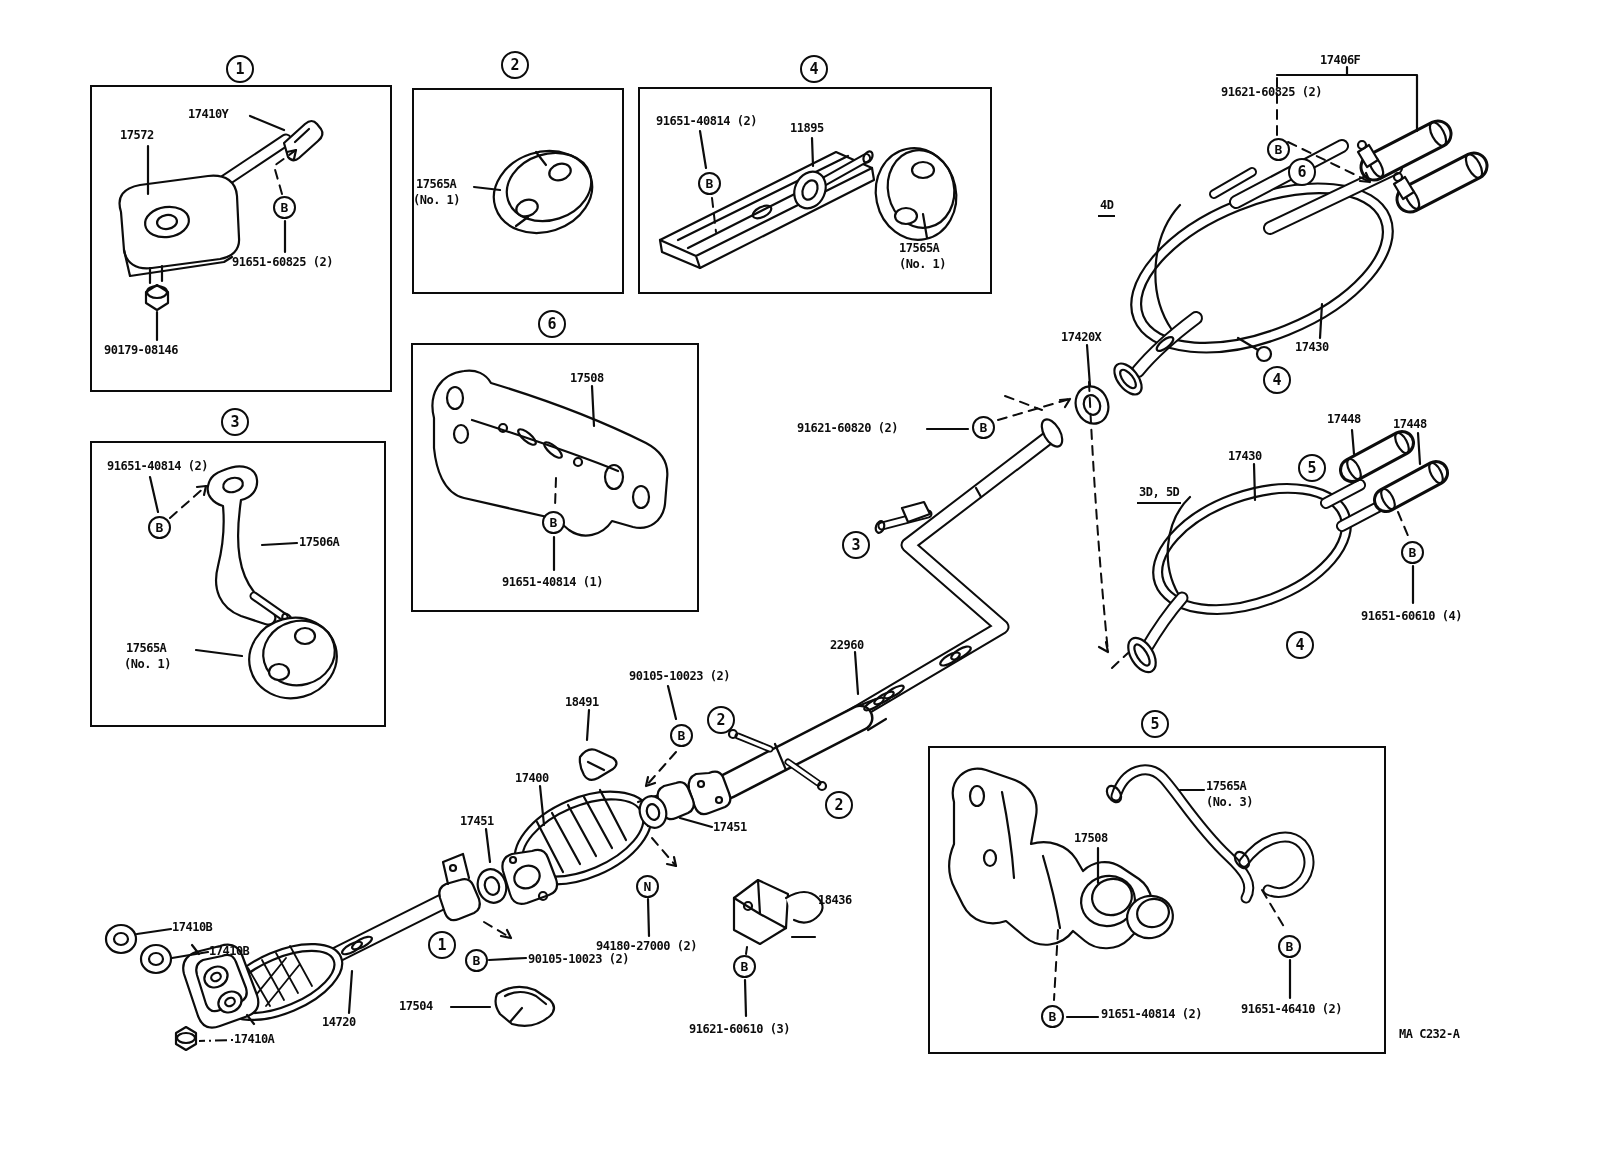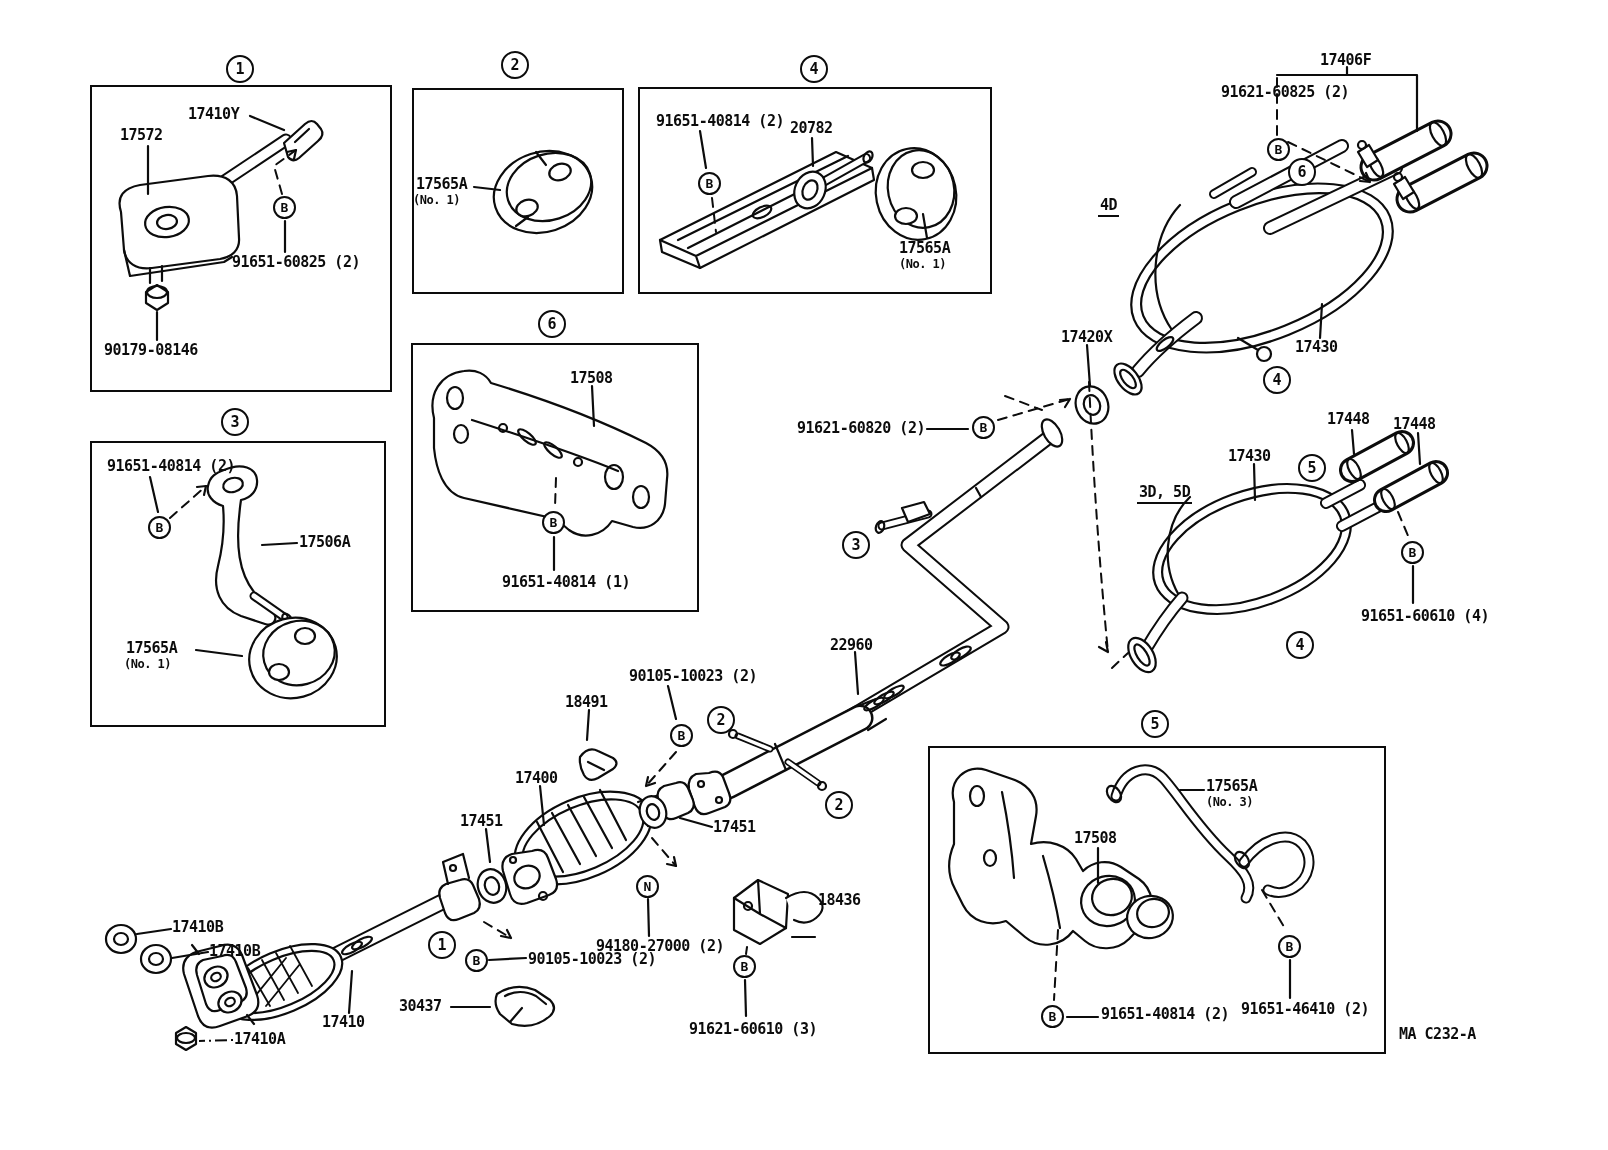--- a/index.html
+++ b/index.html
@@ -7,21 +7,21 @@
           font-family:"DejaVu Sans Mono",monospace;color:#0c0c0c}
   svg.art{position:absolute;left:0;top:0}
   .ln{fill:none;stroke:#0c0c0c;stroke-width:2.2;stroke-linecap:round;stroke-linejoin:round}
   .lnf{fill:#fff;stroke:#0c0c0c;stroke-width:2.2;stroke-linecap:round;stroke-linejoin:round}
   .lnt{fill:none;stroke:#0c0c0c;stroke-width:1.8;stroke-linecap:round}
   .dash{fill:none;stroke:#0c0c0c;stroke-width:2;stroke-dasharray:9 7;stroke-linecap:round}
   .dashdot{fill:none;stroke:#0c0c0c;stroke-width:2;stroke-dasharray:2 4 12 4}
   .pb{fill:none;stroke:#0c0c0c;stroke-linecap:round;stroke-linejoin:round}
   .pw{fill:none;stroke:#fff;stroke-linecap:round;stroke-linejoin:round}
   .box{position:absolute;border:2.5px solid #0c0c0c;background:transparent}
-  .pl{position:absolute;font-weight:bold;font-size:15px;letter-spacing:-.5px;white-space:nowrap;line-height:17px}
+  .pl{position:absolute;font-weight:bold;font-size:12px;letter-spacing:-.5px;white-space:nowrap;line-height:17px}
   .pl.sm{font-size:12px;letter-spacing:-.5px;line-height:14px}
   .pl.ul{border-bottom:2.2px solid #0c0c0c;padding:0 2px 1px 2px}
   .refnum{position:absolute;width:28px;height:28px;border:2.4px solid #0c0c0c;border-radius:50%;
           text-align:center;line-height:24px;font-size:15px;font-weight:bold;background:#fff;box-sizing:border-box}
   .refltr{position:absolute;width:23px;height:23px;border:2.2px solid #0c0c0c;border-radius:50%;
           text-align:center;line-height:19px;font-size:13px;font-weight:bold;background:#fff;box-sizing:border-box}
 </style>
 </head>
 <body>
 
@@ -333,21 +333,21 @@
 
   <div class="pl" style="left:188px;top:106px">17410Y</div>
   <div class="pl" style="left:120px;top:127px">17572</div>
   <div class="pl" style="left:232px;top:254px">91651-60825 (2)</div>
   <div class="pl" style="left:104px;top:342px">90179-08146</div>
 
   <div class="pl" style="left:416px;top:176px">17565A</div>
   <div class="pl sm" style="left:413px;top:193px">(No. 1)</div>
 
   <div class="pl" style="left:656px;top:113px">91651-40814 (2)</div>
-  <div class="pl" style="left:790px;top:120px">20782</div>
+  <div class="pl" style="left:790px;top:120px">11895</div>
   <div class="pl" style="left:899px;top:240px">17565A</div>
   <div class="pl sm" style="left:899px;top:257px">(No. 1)</div>
 
   <div class="pl" style="left:107px;top:458px">91651-40814 (2)</div>
   <div class="pl" style="left:299px;top:534px">17506A</div>
   <div class="pl" style="left:126px;top:640px">17565A</div>
   <div class="pl sm" style="left:124px;top:657px">(No. 1)</div>
 
   <div class="pl" style="left:570px;top:370px">17508</div>
   <div class="pl" style="left:502px;top:574px">91651-40814 (1)</div>
@@ -373,22 +373,22 @@
   <div class="pl" style="left:460px;top:813px">17451</div>
   <div class="pl" style="left:713px;top:819px">17451</div>
   <div class="pl" style="left:596px;top:938px">94180-27000 (2)</div>
   <div class="pl" style="left:528px;top:951px">90105-10023 (2)</div>
   <div class="pl" style="left:818px;top:892px">18436</div>
   <div class="pl" style="left:689px;top:1021px">91621-60610 (3)</div>
 
   <div class="pl" style="left:172px;top:919px">17410B</div>
   <div class="pl" style="left:209px;top:943px">17410B</div>
   <div class="pl" style="left:234px;top:1031px">17410A</div>
-  <div class="pl" style="left:322px;top:1014px">17410</div>
-  <div class="pl" style="left:399px;top:998px">30437</div>
+  <div class="pl" style="left:322px;top:1014px">14720</div>
+  <div class="pl" style="left:399px;top:998px">17504</div>
 
   <div class="pl" style="left:1206px;top:778px">17565A</div>
   <div class="pl sm" style="left:1206px;top:795px">(No. 3)</div>
   <div class="pl" style="left:1074px;top:830px">17508</div>
   <div class="pl" style="left:1101px;top:1006px">91651-40814 (2)</div>
   <div class="pl" style="left:1241px;top:1001px">91651-46410 (2)</div>
 
   <div class="pl" style="left:1399px;top:1026px">MA C232-A</div>
 </div>
 

